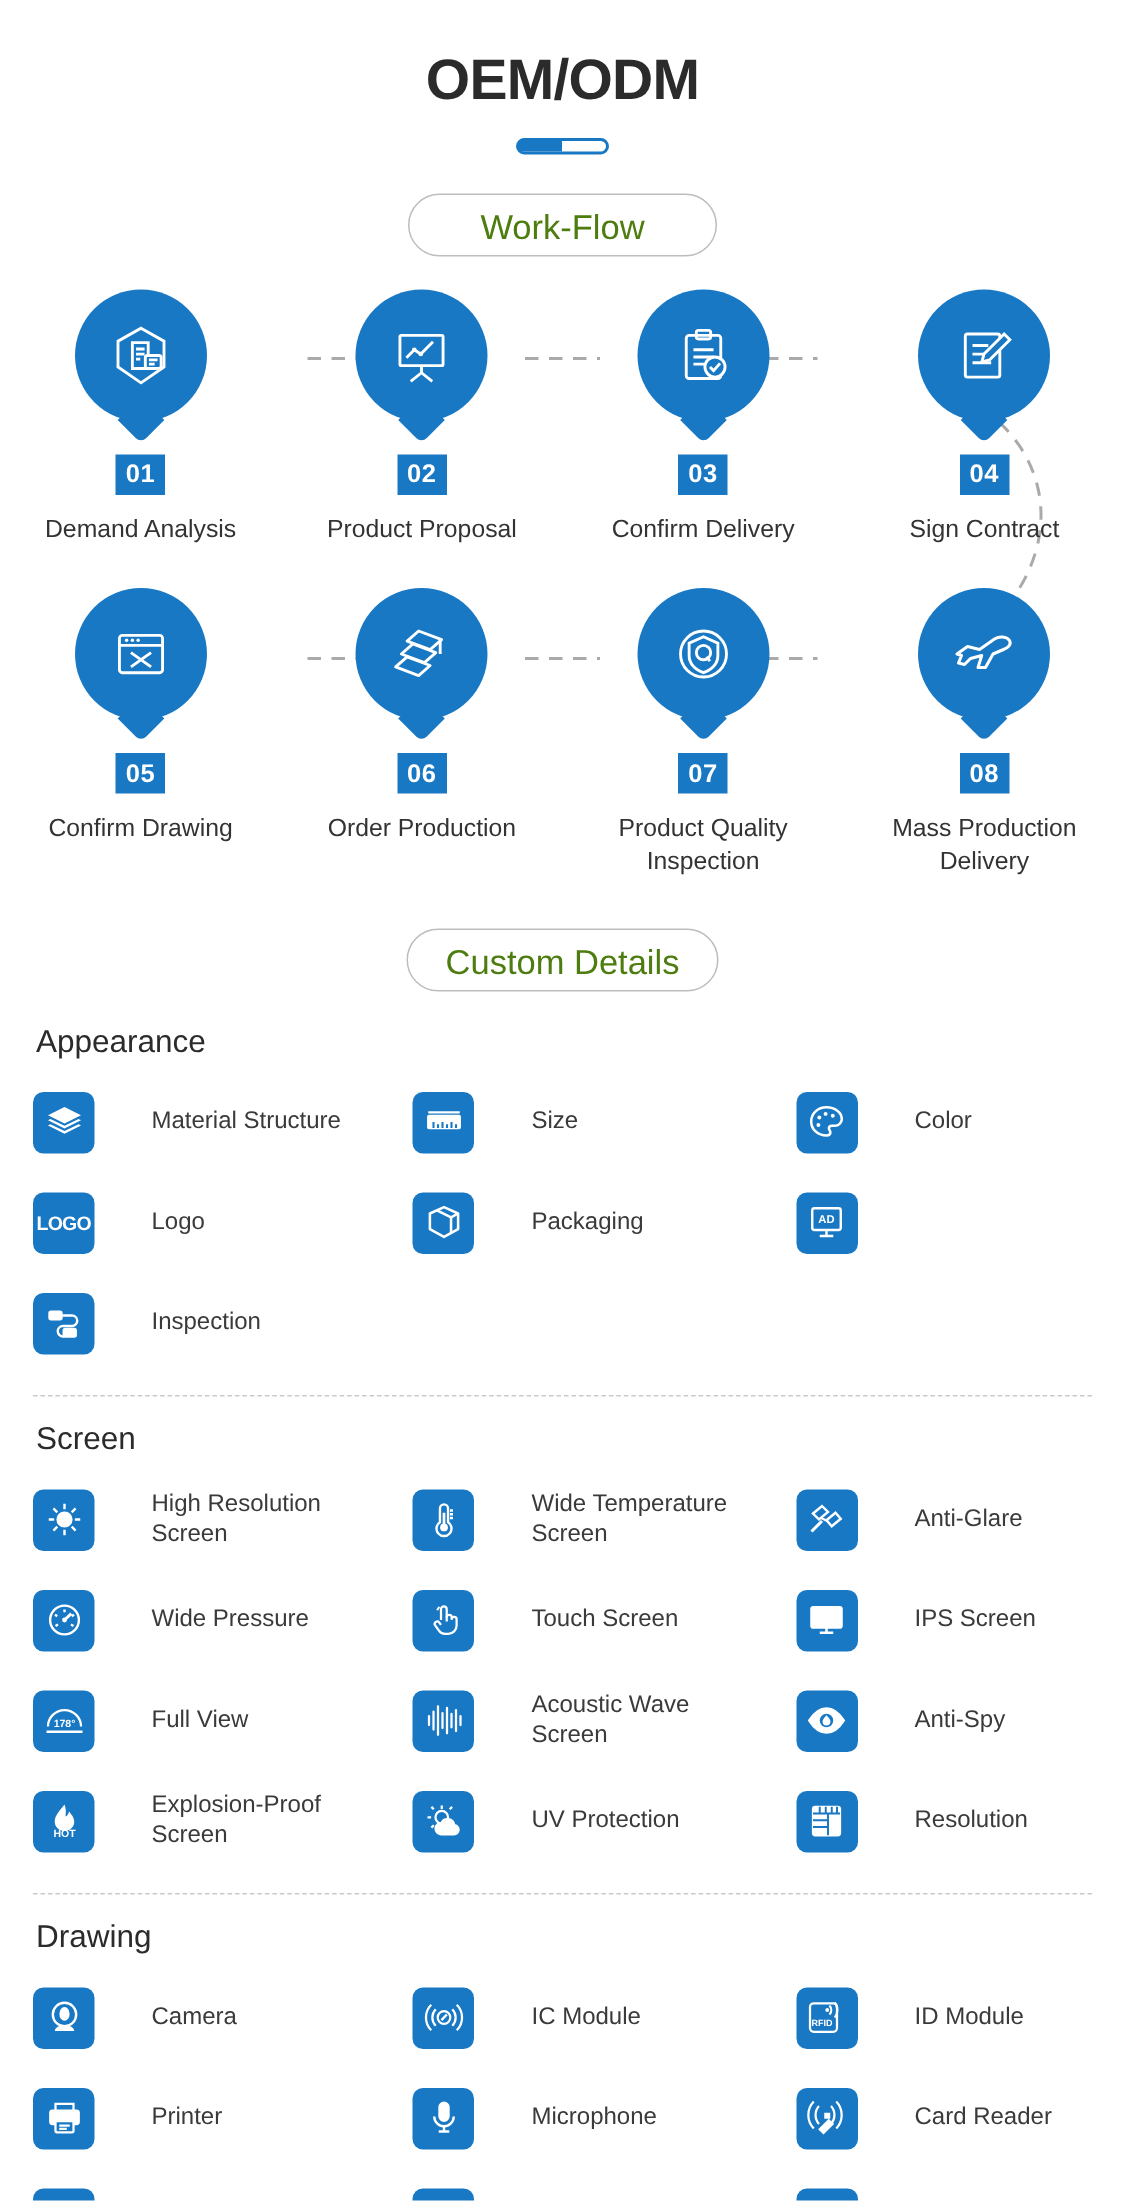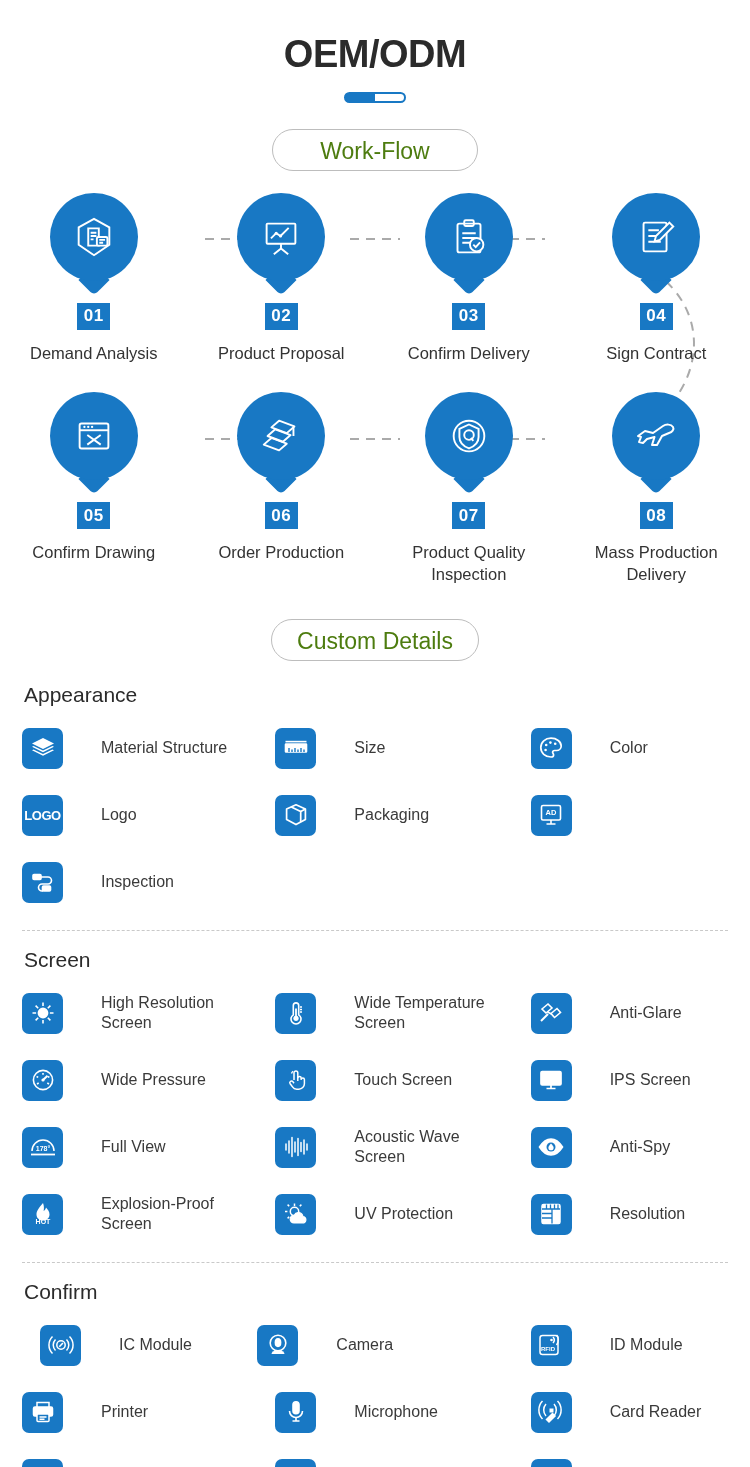--- a/index.html
+++ b/index.html
@@ -457,44 +457,44 @@
             </svg>
           </span>
           <span class="fname">Resolution</span>
         </div>
       </div>
     </div>
 
     <div class="divider"></div>
 
     <div class="section">
-      <h2 class="section-title">Confirm</h2>
+      <h2 class="section-title">Drawing</h2>
       <div class="grid">
+
+        <div class="cell c1">
+          <span class="ficon">
+            <svg width="26" height="26" viewBox="0 0 26 26" fill="none" stroke="#ffffff" stroke-width="1.6">
+              <circle cx="13" cy="11" r="7.8"></circle>
+              <ellipse cx="13" cy="10.6" rx="2.6" ry="3.8" fill="#ffffff"></ellipse>
+              <path d="M6.5 22 a6.5 4 0 0 1 13 0 z" fill="#ffffff" stroke="none"></path>
+            </svg>
+          </span>
+          <span class="fname">Camera</span>
+        </div>
 
         <div class="cell c2">
           <span class="ficon">
             <svg width="28" height="28" viewBox="0 0 28 28" fill="none" stroke="#ffffff" stroke-width="1.5">
               <circle cx="14" cy="14" r="4.2"></circle>
               <path d="M8.5 8.5 a7.8 7.8 0 0 0 0 11 M19.5 8.5 a7.8 7.8 0 0 1 0 11"></path>
               <path d="M5.5 5.5 a12 12 0 0 0 0 17 M22.5 5.5 a12 12 0 0 1 0 17"></path>
               <path d="M12.3 15.8 l3.6 -3.8" stroke-width="1.6"></path>
             </svg>
           </span>
           <span class="fname">IC Module</span>
-        </div>
-
-        <div class="cell c1">
-          <span class="ficon">
-            <svg width="26" height="26" viewBox="0 0 26 26" fill="none" stroke="#ffffff" stroke-width="1.6">
-              <circle cx="13" cy="11" r="7.8"></circle>
-              <ellipse cx="13" cy="10.6" rx="2.6" ry="3.8" fill="#ffffff"></ellipse>
-              <path d="M6.5 22 a6.5 4 0 0 1 13 0 z" fill="#ffffff" stroke="none"></path>
-            </svg>
-          </span>
-          <span class="fname">Camera</span>
         </div>
 
         <div class="cell c3">
           <span class="ficon">
             <svg width="28" height="28" viewBox="0 0 28 28" fill="none" stroke="#ffffff" stroke-width="1.5">
               <rect x="3" y="4.5" width="18" height="19" rx="2.5"></rect>
               <text x="11" y="19.5" font-size="6" font-weight="bold" fill="#ffffff" stroke="none" text-anchor="middle" font-family="Liberation Sans, sans-serif">RFID</text>
               <path d="M16 12 a4.5 4.5 0 0 0 0 -6 M19.5 14 a8 8 0 0 0 0 -10"></path>
               <circle cx="14.5" cy="9" r="1.3" fill="#ffffff" stroke="none"></circle>
             </svg>

